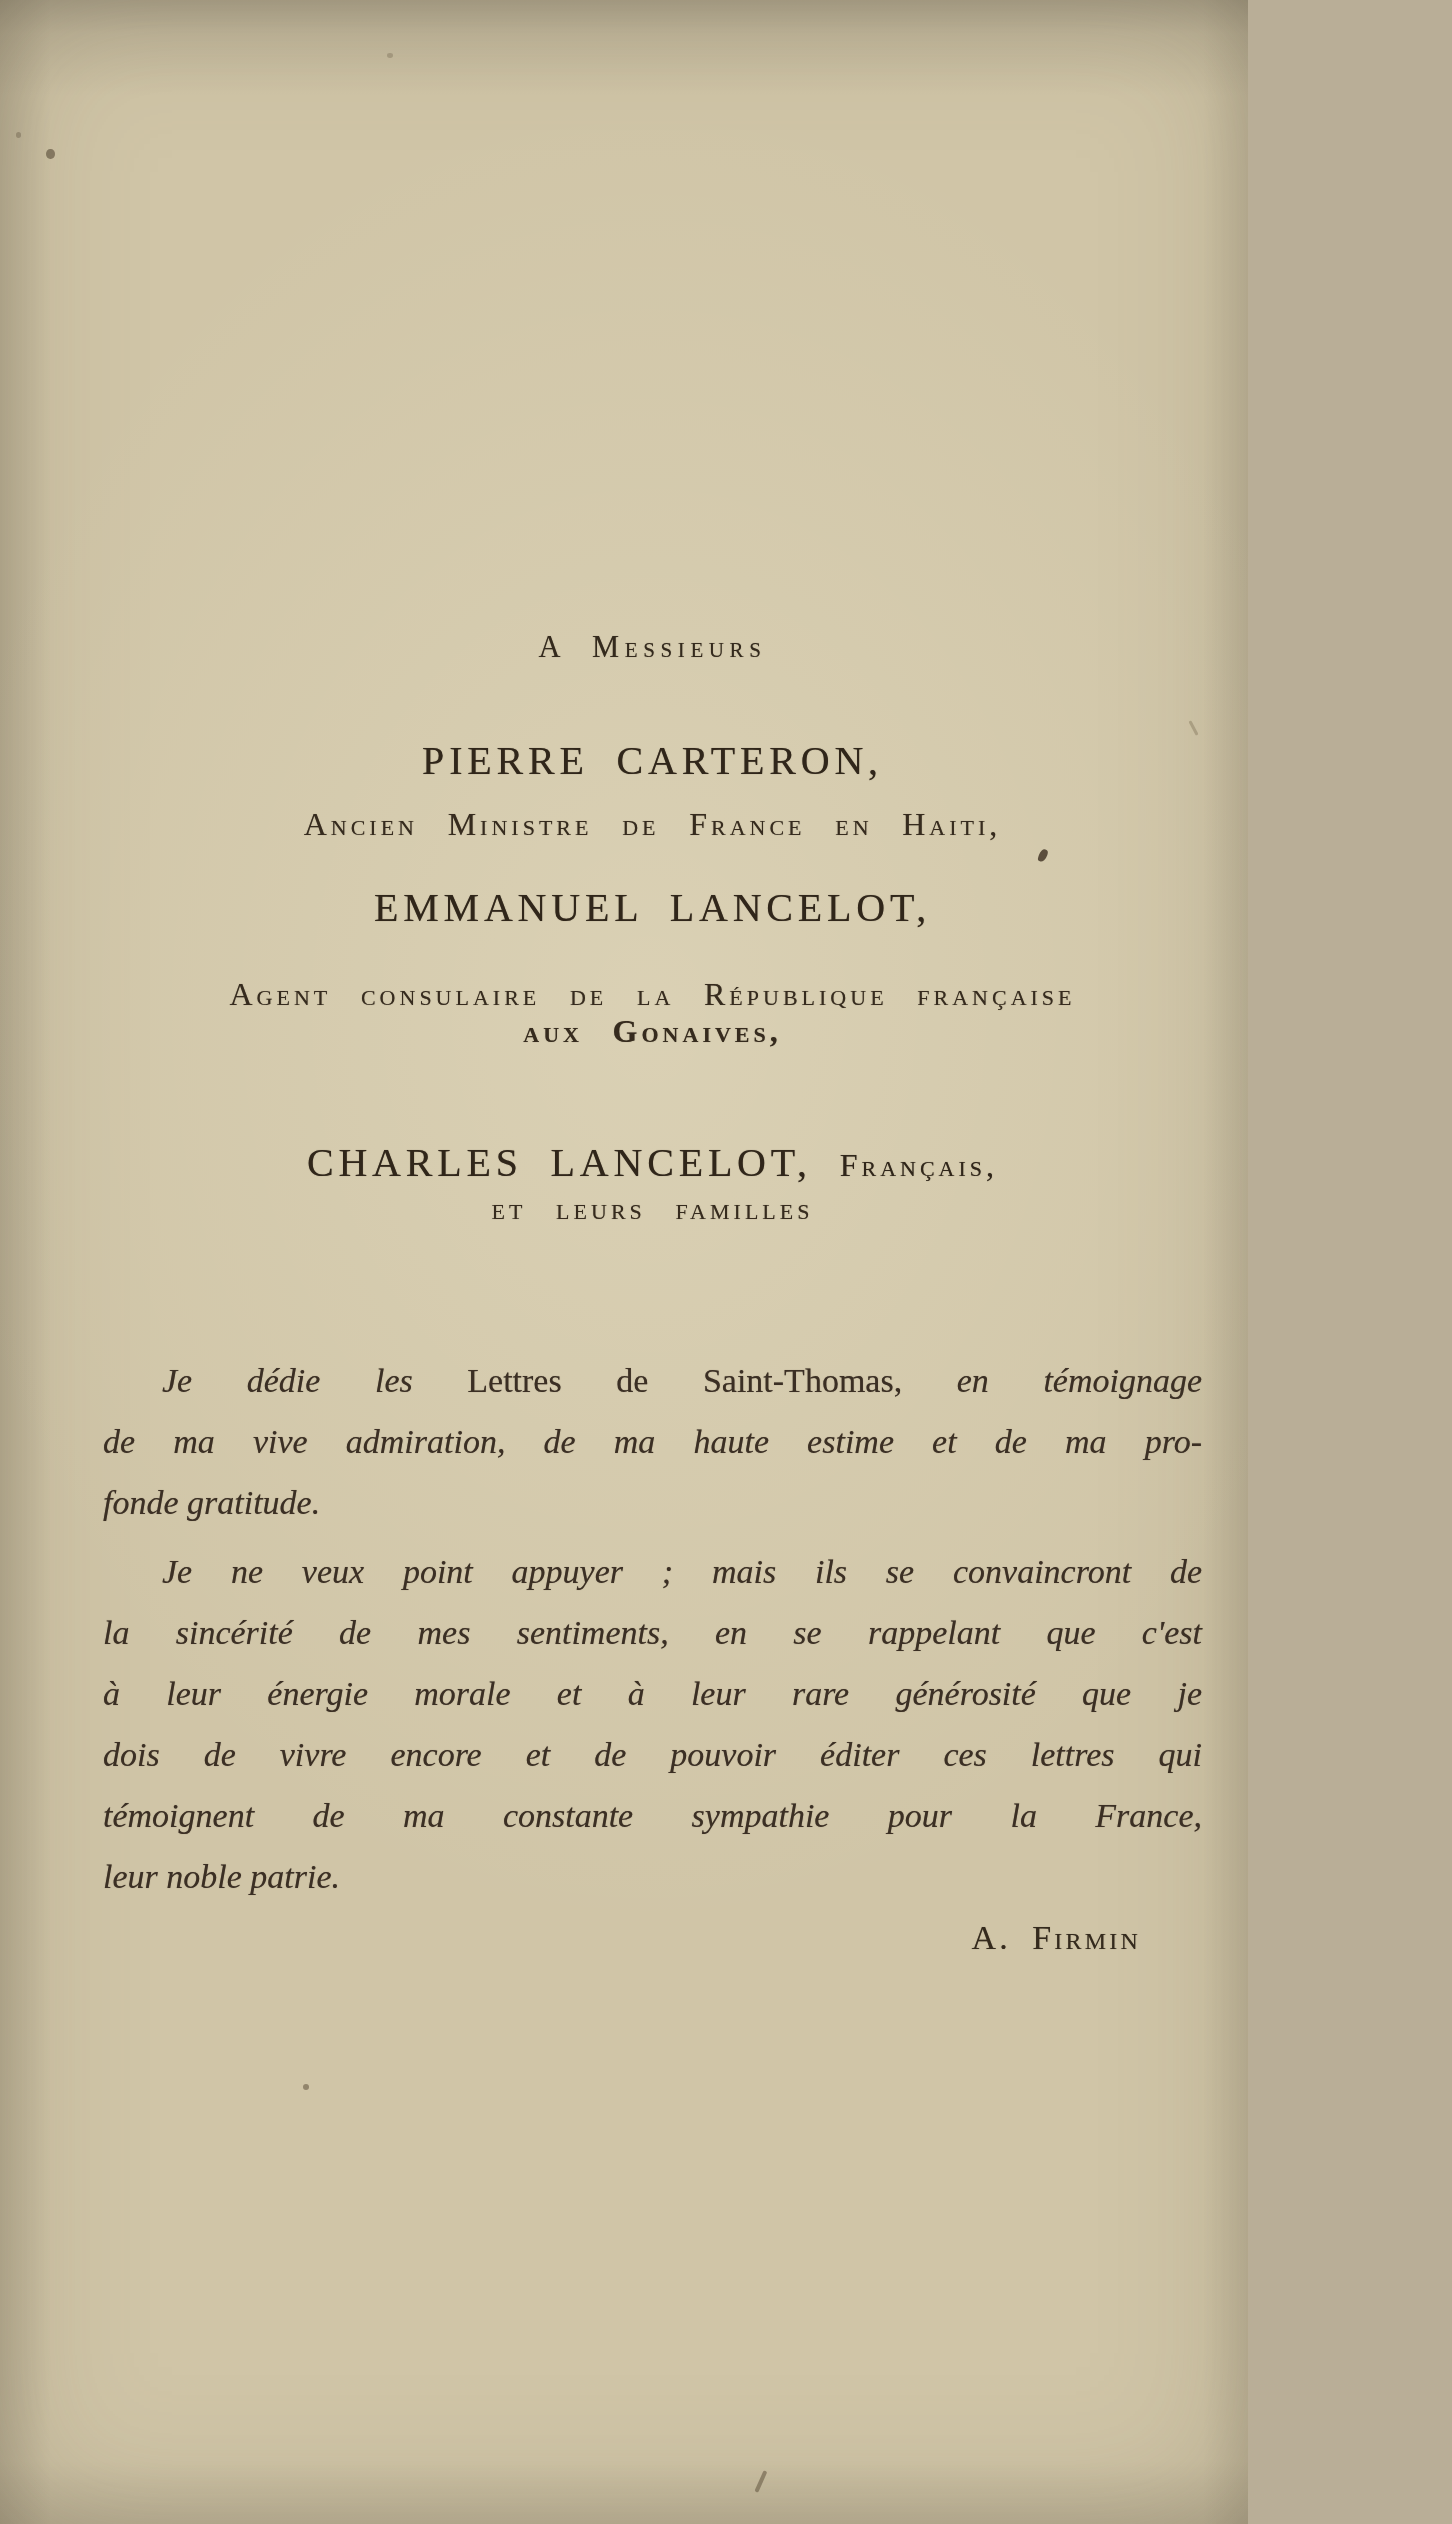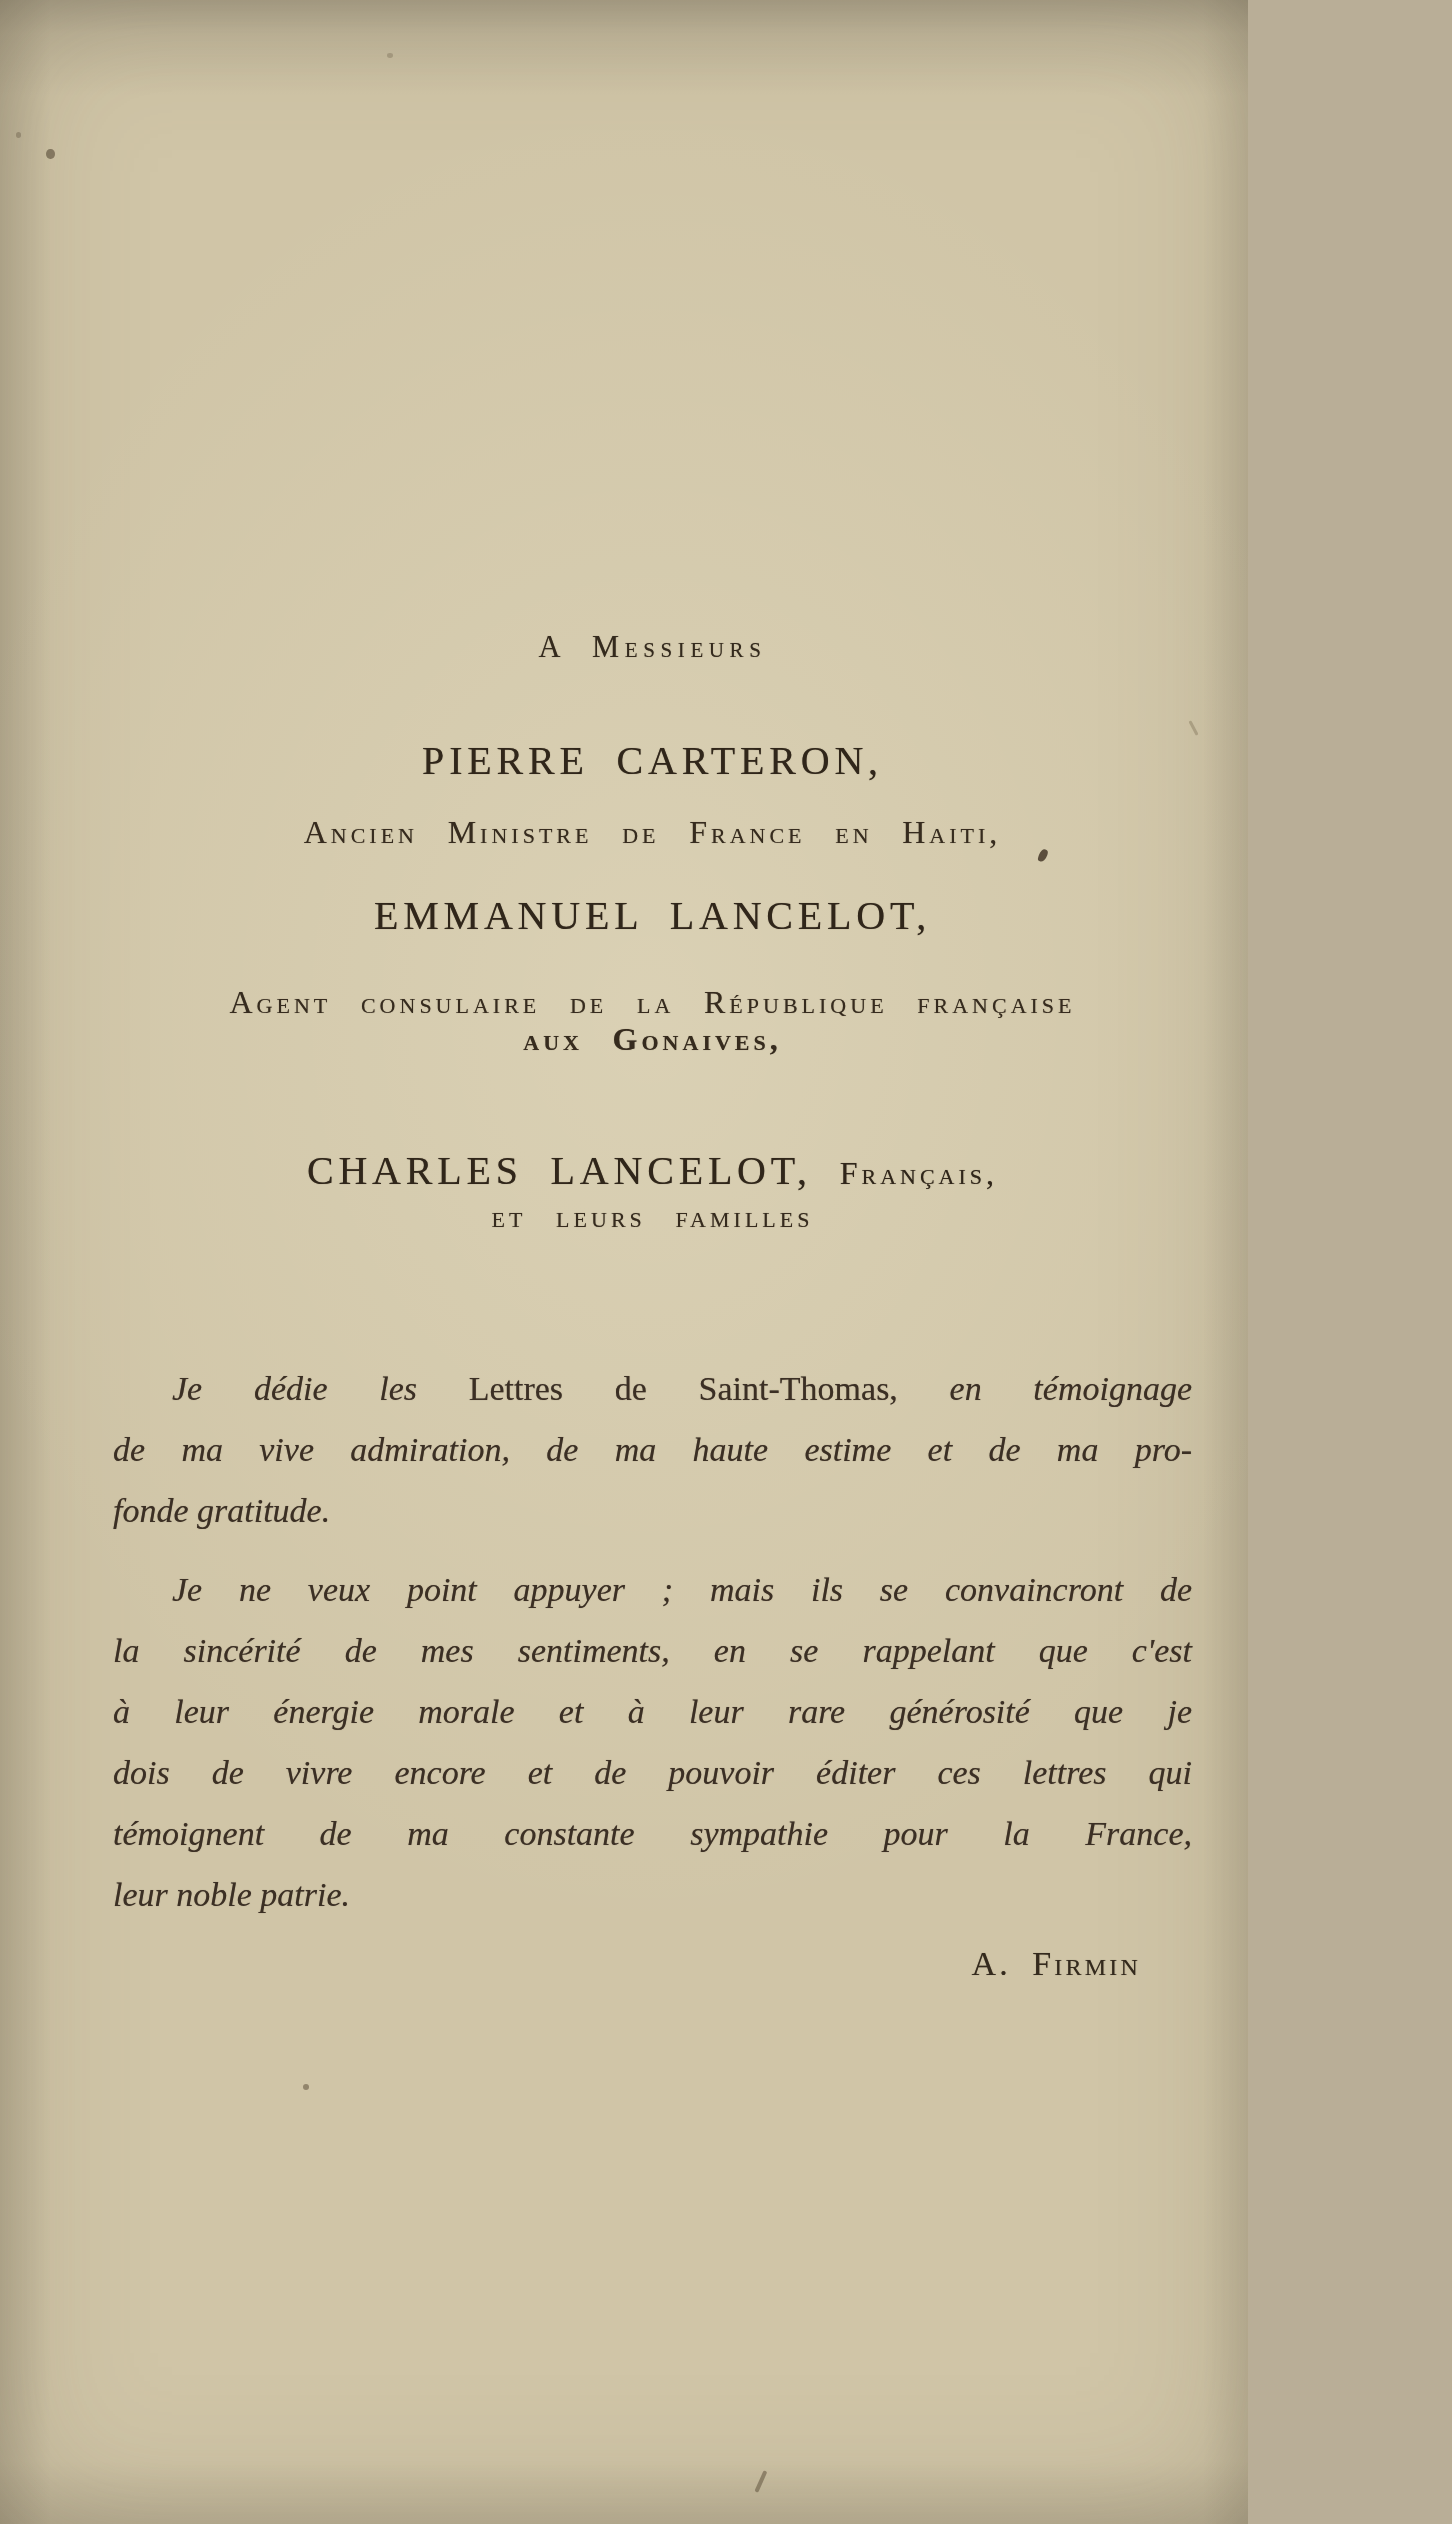--- a/index.html
+++ b/index.html
@@ -49,30 +49,30 @@
     letter-spacing: 4px; word-spacing: 17.7px;
     color: #362b1e;
     text-shadow: 0 0 0.8px rgba(54,43,30,0.5);
   }
   .sc-inline {
     font-variant: small-caps;
     font-size: 32px;
     letter-spacing: 4px;
   }
   .mt-name1  { margin-top: 71px; }
-  .mt-title1 { margin-top: 28px; }
+  .mt-title1 { margin-top: 20px; }
   .mt-name2  { margin-top: 40px; }
   .mt-title2a{ margin-top: 43px; }
   .mt-title2b{ margin-top: 0; font-weight: bold; }
   .mt-name3  { margin-top: 88px; }
   .mt-title3 { margin-top: 38px; }
   .mt-title4 { }
   
   .body-block { margin-top: 123px; }
-  .para { margin: 18px; font-size: 34px; line-height: 61px; color: #3b2f24; }
+  .para { margin: 8px; font-size: 34px; line-height: 61px; color: #3b2f24; }
   .bodyline {
     display: block;
     font-style: italic;
     text-shadow: 0 0 0.8px rgba(59,47,36,0.55);
   }
   .bodyline .rm { font-style: normal; }
   .bodyline .it { font-style: italic; }
   .justify { text-align: justify; text-align-last: justify; }
   .indent { text-indent: 59px; }
   .signature {

